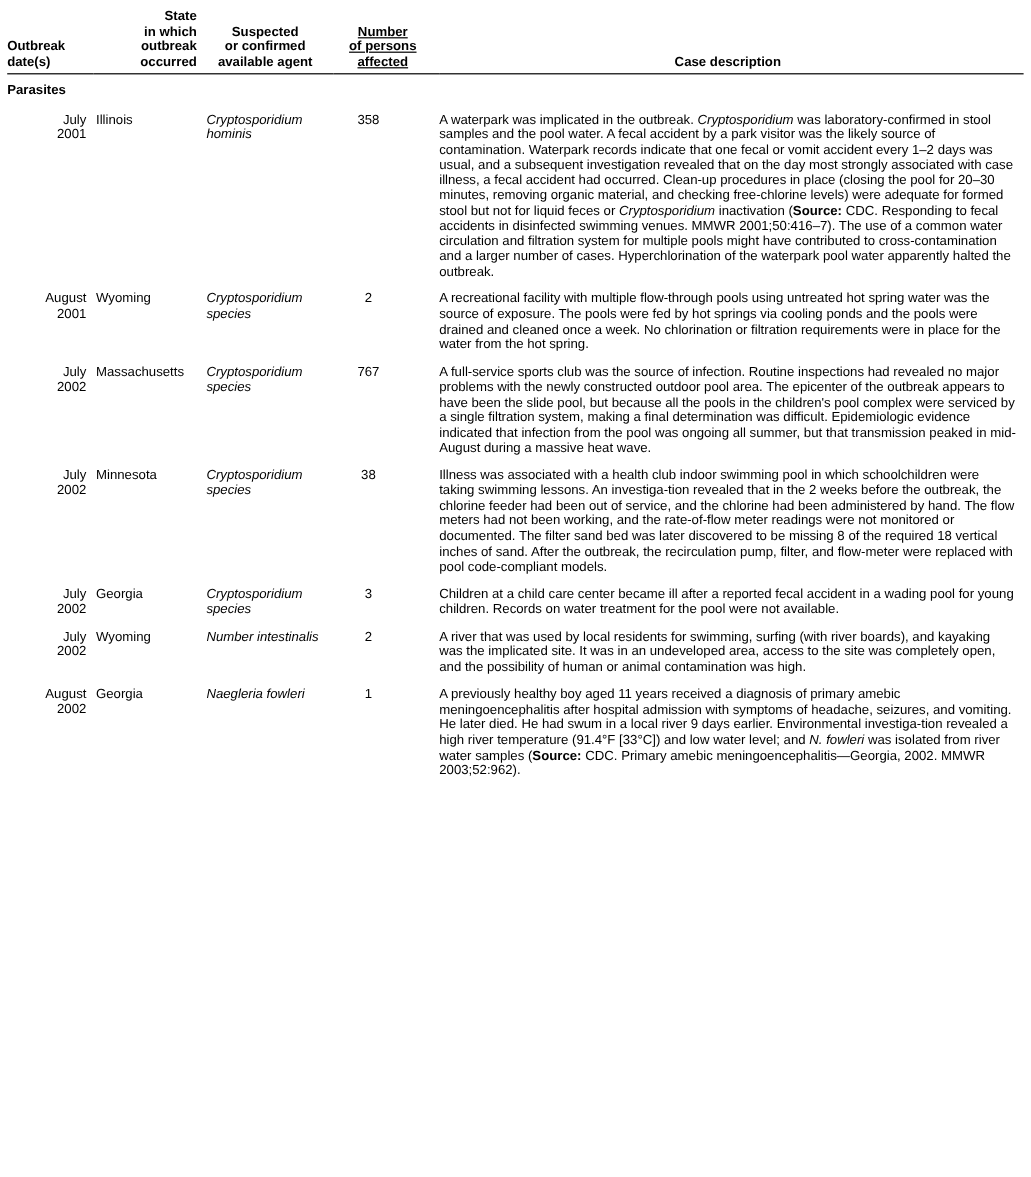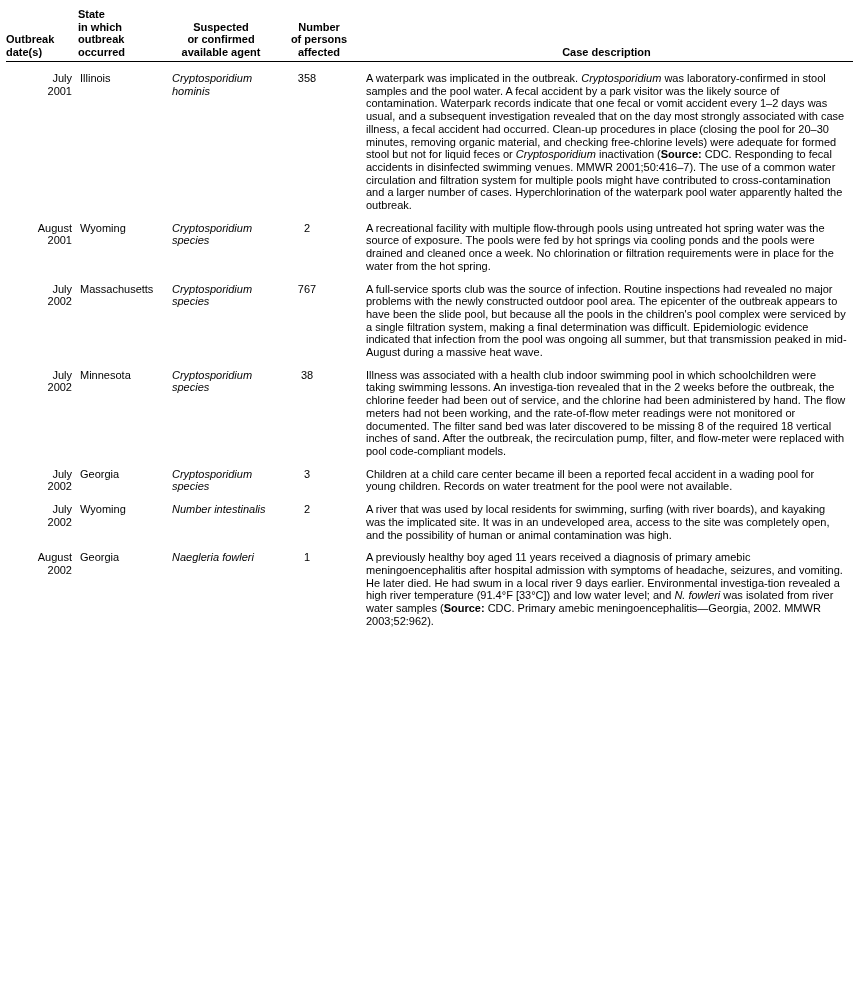--- a/index.html
+++ b/index.html
@@ -35,21 +35,21 @@
 
   thead th {
     vertical-align: bottom;
     font-weight: bold;
     font-size: 11px;
     line-height: 12.5px;
     padding: 0 6px 3px 0;
     text-align: left;
   }
   th.th-date   { text-align: left; padding-left: 0; }
-  th.th-state  { text-align: left; margin-top: 35px; }
+  th.th-state  { text-align: right; margin-top: 35px; }
   th.th-agent  { text-align: center; }
   th.th-num    { text-align: center; }
   th.th-desc   { text-align: center; }
   thead tr.head-row th {
     border-bottom: 1.6px solid #000;
   }
 
   td {
     vertical-align: top;
     font-size: 11px;
@@ -89,28 +89,31 @@
       <tr class="head-row">
         <th class="th-date" style="white-space: pre-line;">Outbreak
 date(s)</th>
         <th class="th-state" style="white-space: pre-line;">State
 in which
 outbreak
 occurred</th>
         <th class="th-agent" style="white-space: pre-line;">Suspected
 or confirmed
 available agent</th>
-        <th class="th-num" style="white-space: pre-line;">Number
+        <th class="th-num" style="white-space: pre-line; text-decoration: underline;">Number
 of persons
 affected</th>
         <th class="th-desc" style="white-space: pre-line;">Case description</th>
       </tr>
     </thead>
     <tbody>
 
+    <tr class="section-row">
+          <td colspan="5">Parasites</td>
+        </tr>
         <tr class="data-row">
           <td class="td-date">July
 2001</td>
           <td class="td-state">Illinois</td>
           <td class="td-agent">Cryptosporidium
 hominis</td>
           <td class="td-num">358</td>
           <td class="td-desc">A waterpark was implicated in the outbreak. <i>Cryptosporidium</i> was laboratory-confirmed in stool samples and the pool water. A fecal accident by a park visitor was the likely source of contamination. Waterpark records indicate that one fecal or vomit accident every 1–2 days was usual, and a subsequent investigation revealed that on the day most strongly associated with case illness, a fecal accident had occurred. Clean-up procedures in place (closing the pool for 20–30 minutes, removing organic material, and checking free-chlorine levels) were adequate for formed stool but not for liquid feces or <i>Cryptosporidium</i> inactivation (<b>Source:</b> CDC. Responding to fecal accidents in disinfected swimming venues. MMWR 2001;50:416–7). The use of a common water circulation and filtration system for multiple pools might have contributed to cross-contamination and a larger number of cases. Hyperchlorination of the waterpark pool water apparently halted the outbreak.</td>
         </tr>
         <tr class="data-row">
@@ -140,21 +143,21 @@
           <td class="td-num">38</td>
           <td class="td-desc">Illness was associated with a health club indoor swimming pool in which schoolchildren were taking swimming lessons. An investiga-tion revealed that in the 2 weeks before the outbreak, the chlorine feeder had been out of service, and the chlorine had been administered by hand. The flow meters had not been working, and the rate-of-flow meter readings were not monitored or documented. The filter sand bed was later discovered to be missing 8 of the required 18 vertical inches of sand. After the outbreak, the recirculation pump, filter, and flow-meter were replaced with pool code-compliant models.</td>
         </tr>
         <tr class="data-row">
           <td class="td-date">July
 2002</td>
           <td class="td-state">Georgia</td>
           <td class="td-agent">Cryptosporidium
 species</td>
           <td class="td-num">3</td>
-          <td class="td-desc">Children at a child care center became ill been a reported fecal accident in a wading pool for young children. Records on water treatment for the pool were not available.</td>
+          <td class="td-desc">Children at a child care center became ill after a reported fecal accident in a wading pool for young children. Records on water treatment for the pool were not available.</td>
         </tr>
         <tr class="data-row">
           <td class="td-date">July
 2002</td>
           <td class="td-state">Wyoming</td>
           <td class="td-agent">Number intestinalis</td>
           <td class="td-num">2</td>
           <td class="td-desc">A river that was used by local residents for swimming, surfing (with river boards), and kayaking was the implicated site. It was in an undeveloped area, access to the site was completely open, and the possibility of human or animal contamination was high.</td>
         </tr>
         <tr class="data-row">

